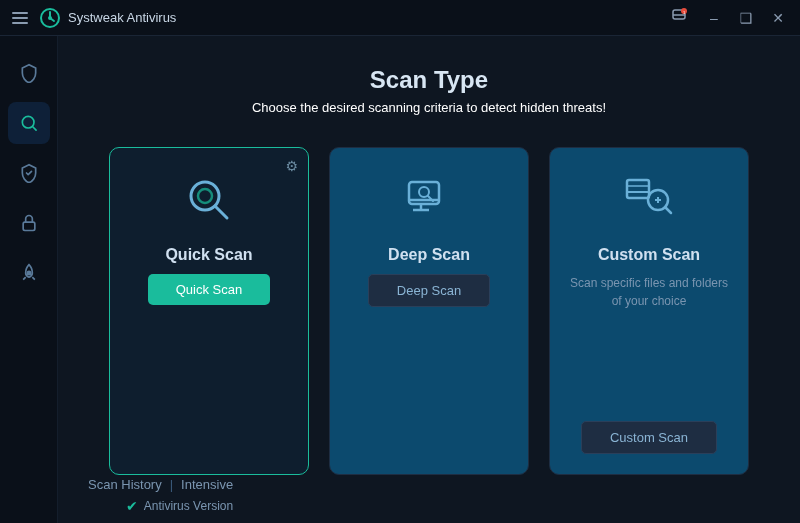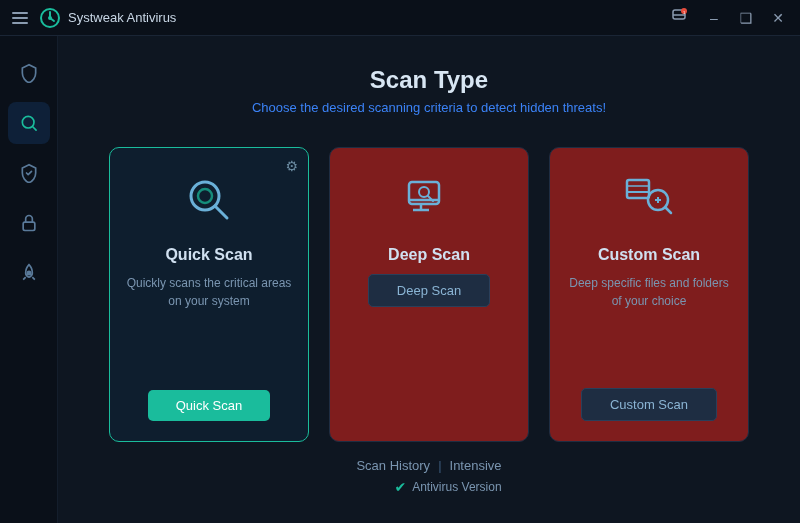--- a/index.html
+++ b/index.html
@@ -109,49 +109,49 @@
     .sidebar-item svg {
       width: 20px;
       height: 20px;
     }
 
     
     .content {
       flex: 1;
       display: flex;
       flex-direction: column;
-      padding: 30px 30px 28px 30px;
+      padding: 30px 30px 9px 30px;
       position: relative;
     }
 
     .page-header {
       text-align: center;
       margin-bottom: 32px;
     }
     .page-title {
       font-size: 24px;
       font-weight: 600;
       color: #d8e6f3;
       margin-bottom: 6px;
     }
     .page-subtitle {
       font-size: 13px;
-      color: #3b82f6;
+      color: #ffffff;
     }
 
     
     .scan-cards {
       display: flex;
       gap: 20px;
       justify-content: center;
       flex: 1;
     }
 
     .scan-card {
-      background: #7f1d1d;
+      background: #0c4a6e;
       border: 1px solid #1e2d42;
       border-radius: 10px;
       width: 200px;
       display: flex;
       flex-direction: column;
       align-items: center;
       padding: 20px 16px 20px 16px;
       position: relative;
       cursor: pointer;
       transition: border-color 0.2s;
@@ -243,23 +243,23 @@
       color: #7a95b0;
       margin-left: auto;
     }
     .registered-badge .check-circle {
       color: #1abc9c;
       font-size: 14px;
     }
 
     .bottom-footer {
       display: flex;
-      justify-content: center;
-      align-items: center;
-      margin-top: 16px;
+      justify-content: flex-start;
+      align-items: center;
+      margin-top: 2px;
     }
   </style>
 </head>
 <body>
 
 <div class="title-bar">
   <div class="title-bar-left">
     <div class="hamburger-icon">
       <span></span>
         <span></span>
@@ -341,21 +341,20 @@
       <div class="scan-card active">
         <button class="gear-icon-btn">⚙</button>
         <div class="card-icon">
           <svg viewBox="0 0 56 56" fill="none">
             <circle cx="24" cy="24" r="14" stroke="#6ab0d8" stroke-width="3"></circle>
             <line x1="34" y1="34" x2="46" y2="46" stroke="#6ab0d8" stroke-width="3" stroke-linecap="round"></line>
             <circle cx="24" cy="24" r="7" stroke="#1abc9c" stroke-width="2.5" opacity="0.7"></circle>
           </svg>
         </div>
         <div class="card-title">Quick Scan</div>
-        <div class="card-desc">Quickly scans the critical areas on your system</div>
         <button class="scan-btn primary">Quick Scan</button>
       </div>
 
       <div class="scan-card">
         <div class="card-icon">
           <svg viewBox="0 0 56 56" fill="none">
             <rect x="8" y="10" width="30" height="22" rx="3" stroke="#6ab0d8" stroke-width="2.5"></rect>
             <line x1="8" y1="28" x2="38" y2="28" stroke="#6ab0d8" stroke-width="2.5"></line>
             <line x1="20" y1="32" x2="20" y2="38" stroke="#6ab0d8" stroke-width="2.5"></line>
             <line x1="12" y1="38" x2="28" y2="38" stroke="#6ab0d8" stroke-width="2.5"></line>
@@ -373,21 +372,21 @@
             <rect x="6" y="8" width="22" height="18" rx="2" stroke="#6ab0d8" stroke-width="2.5"></rect>
             <line x1="6" y1="20" x2="28" y2="20" stroke="#6ab0d8" stroke-width="2"></line>
             <line x1="6" y1="14" x2="28" y2="14" stroke="#6ab0d8" stroke-width="1.5"></line>
             <circle cx="37" cy="28" r="10" stroke="#6ab0d8" stroke-width="2.5"></circle>
             <line x1="44" y1="35" x2="50" y2="41" stroke="#6ab0d8" stroke-width="2.5" stroke-linecap="round"></line>
             <line x1="34" y1="28" x2="40" y2="28" stroke="#6ab0d8" stroke-width="2"></line>
             <line x1="37" y1="25" x2="37" y2="31" stroke="#6ab0d8" stroke-width="2"></line>
           </svg>
         </div>
         <div class="card-title">Custom Scan</div>
-        <div class="card-desc">Deep specific files and folders of your choice</div>
+        <div class="card-desc">Scan specific files and folders of your choice</div>
         <button class="scan-btn secondary">Custom Scan</button>
       </div>
 
     </div>
 
     <div class="bottom-footer">
       <div></div>
       <div style="display:flex; flex-direction:column; align-items:flex-end; gap:6px;">
         <div class="bottom-links">
           <span class="bottom-link">Scan History</span>

